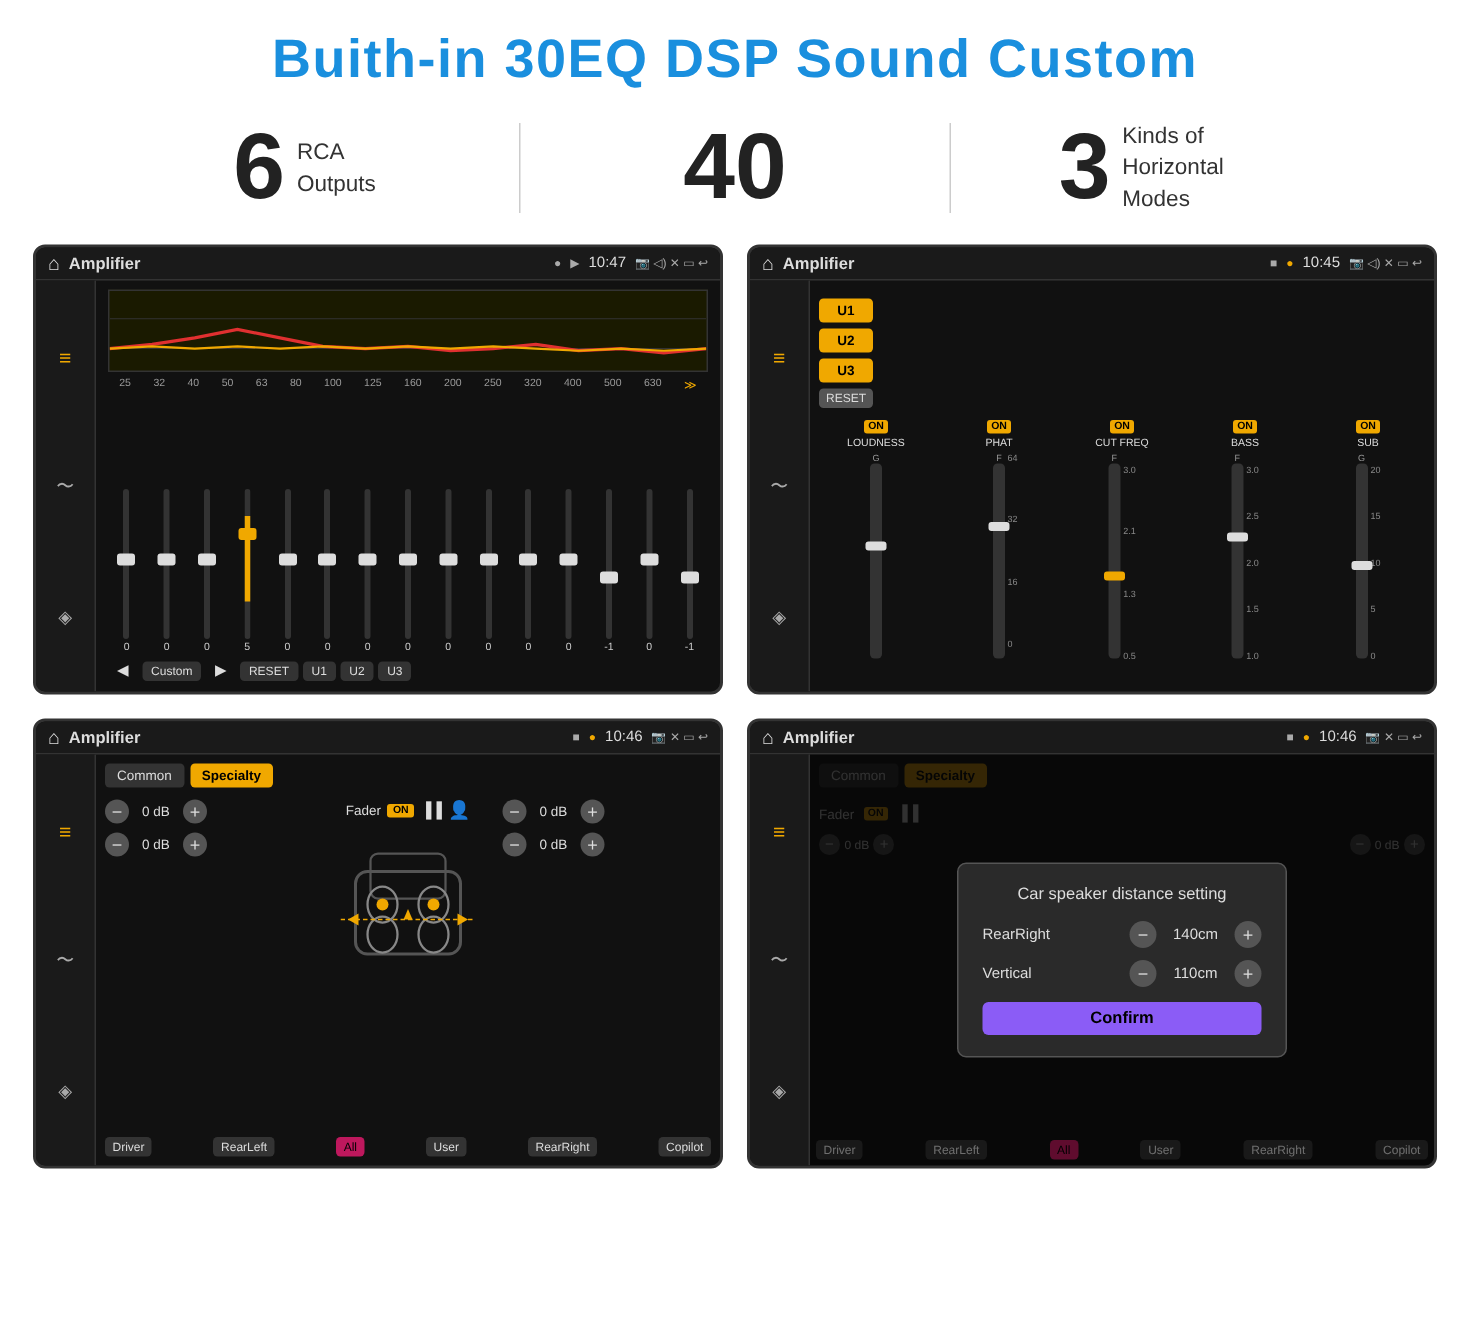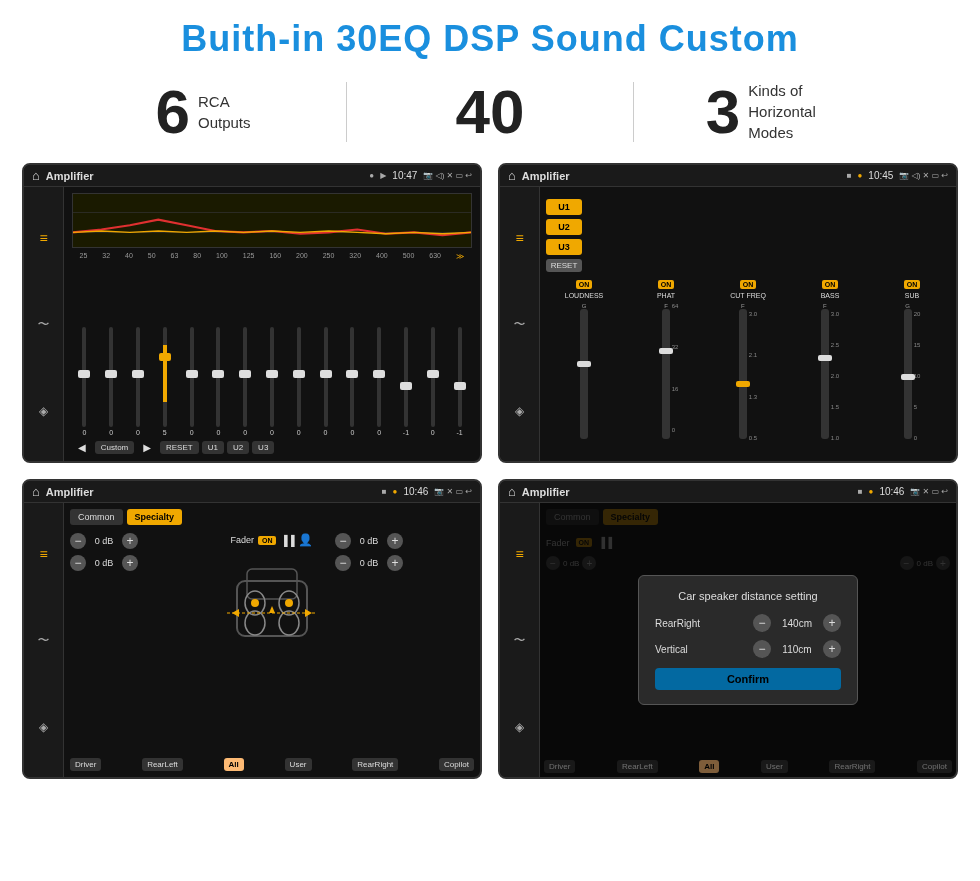--- a/index.html
+++ b/index.html
@@ -363,23 +363,22 @@
 
     .fader-bottom-btn {
       background: #333;
       color: #ddd;
       font-size: 8px;
       padding: 2px 6px;
       border-radius: 3px;
     }
 
     .fader-bottom-btn.active {
-      background: #fdba74;
+      background: #be185d;
       color: #000;
-      font-weight: bold;
     }
 
     
     .screen-dialog {
       display: flex;
       height: calc(100% - 22px);
       position: relative;
     }
 
     .dialog-sidebar {
@@ -463,21 +462,21 @@
     }
 
     .dialog-val {
       font-size: 10px;
       color: #ddd;
       min-width: 44px;
       text-align: center;
     }
 
     .dialog-confirm-btn {
-      background: #0369a1;
+      background: #8b5cf6;
       color: #000;
       font-size: 11px;
       font-weight: bold;
       padding: 5px 0;
       border-radius: 4px;
       text-align: center;
       margin-top: 10px;
       cursor: pointer;
       width: 100%;
     }

